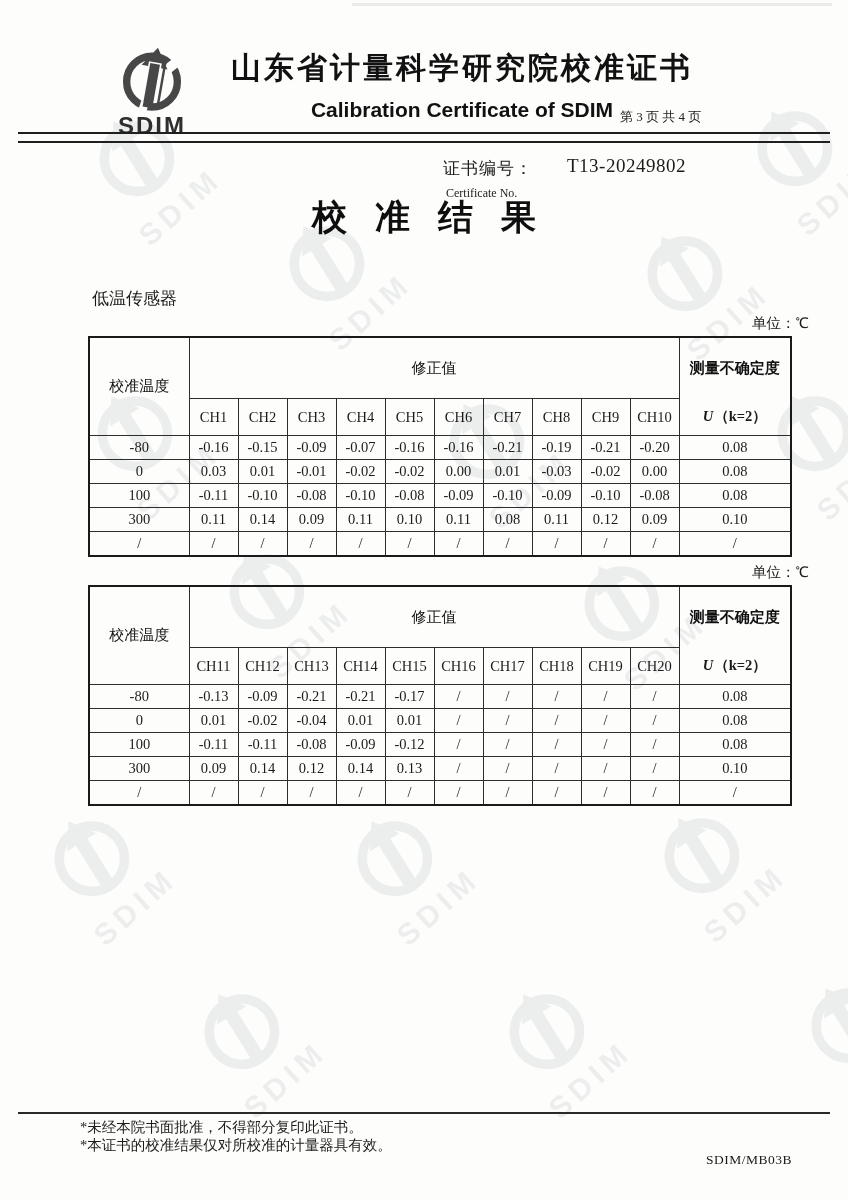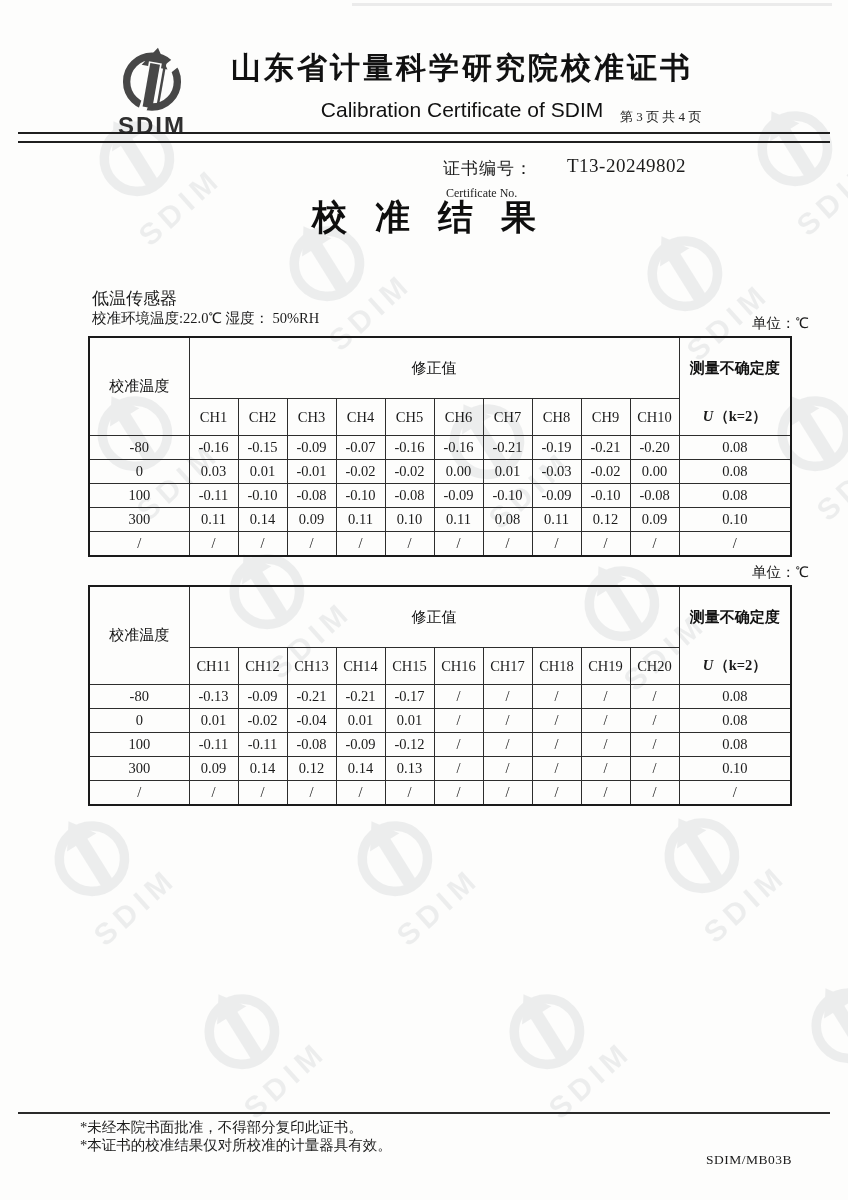--- a/index.html
+++ b/index.html
@@ -17,21 +17,21 @@
       font-size:30px;letter-spacing:6px;margin-top:0;}
 
   
   .logo-block{left:96px;top:44px;width:112px;text-align:center;}
   .logo-block svg{display:block;margin:0 auto;}
   .logo-text{font-family:"Liberation Sans",sans-serif;font-weight:bold;font-size:24px;
       letter-spacing:2px;color:#2f2f2f;margin-top:-4px;}
   .title-cn{left:212px;top:48px;width:500px;text-align:center;font-size:30px;font-weight:bold;
       letter-spacing:3px;color:#111;}
   .title-en{left:212px;top:98px;width:500px;text-align:center;
-      font-family:"Liberation Sans",sans-serif;font-weight:normal;font-size:21px;color:#111;}
+      font-family:"Liberation Sans",sans-serif;font-weight:bold;font-size:21px;color:#111;}
   .page-info{left:620px;top:108px;width:150px;font-size:13px;color:#222;}
   .rule-double{left:18px;top:132px;width:812px;height:7px;
       border-top:2.5px solid #1f1f1f;border-bottom:2px solid #1f1f1f;}
 
   
   .cert-label{left:443px;top:157px;font-size:17px;letter-spacing:1px;}
   .cert-value{left:567px;top:155px;font-size:19px;letter-spacing:0.5px;}
   .cert-label-en{left:446px;top:186px;font-family:Liberation Serif, serif;font-size:12px;color:#222;}
 
   
@@ -257,21 +257,20 @@
   <div class="abs page-info">第 3 页 共 4 页</div>
   <div class="abs rule-double"></div>
 
   <div class="abs cert-label">证书编号：</div>
   <div class="abs cert-value">T13-20249802</div>
   <div class="abs cert-label-en">Certificate No.</div>
 
   <div class="abs sec-title">校准结果</div>
 
   <div class="abs device-name">低温传感器</div>
-  <div class="abs env-line">校准环境温度:22.0℃  湿度：  50%RH</div>
   <div class="abs unit-label unit-1">单位：℃</div>
   <div class="abs unit-label unit-2">单位：℃</div>
 
   <div class="abs tbl-host tbl-1">
       <table class="ctable">
         <colgroup>
           <col style="width: 100px;">
           <col style="width: 49px;">
           <col style="width: 49px;">
           <col style="width: 49px;">

